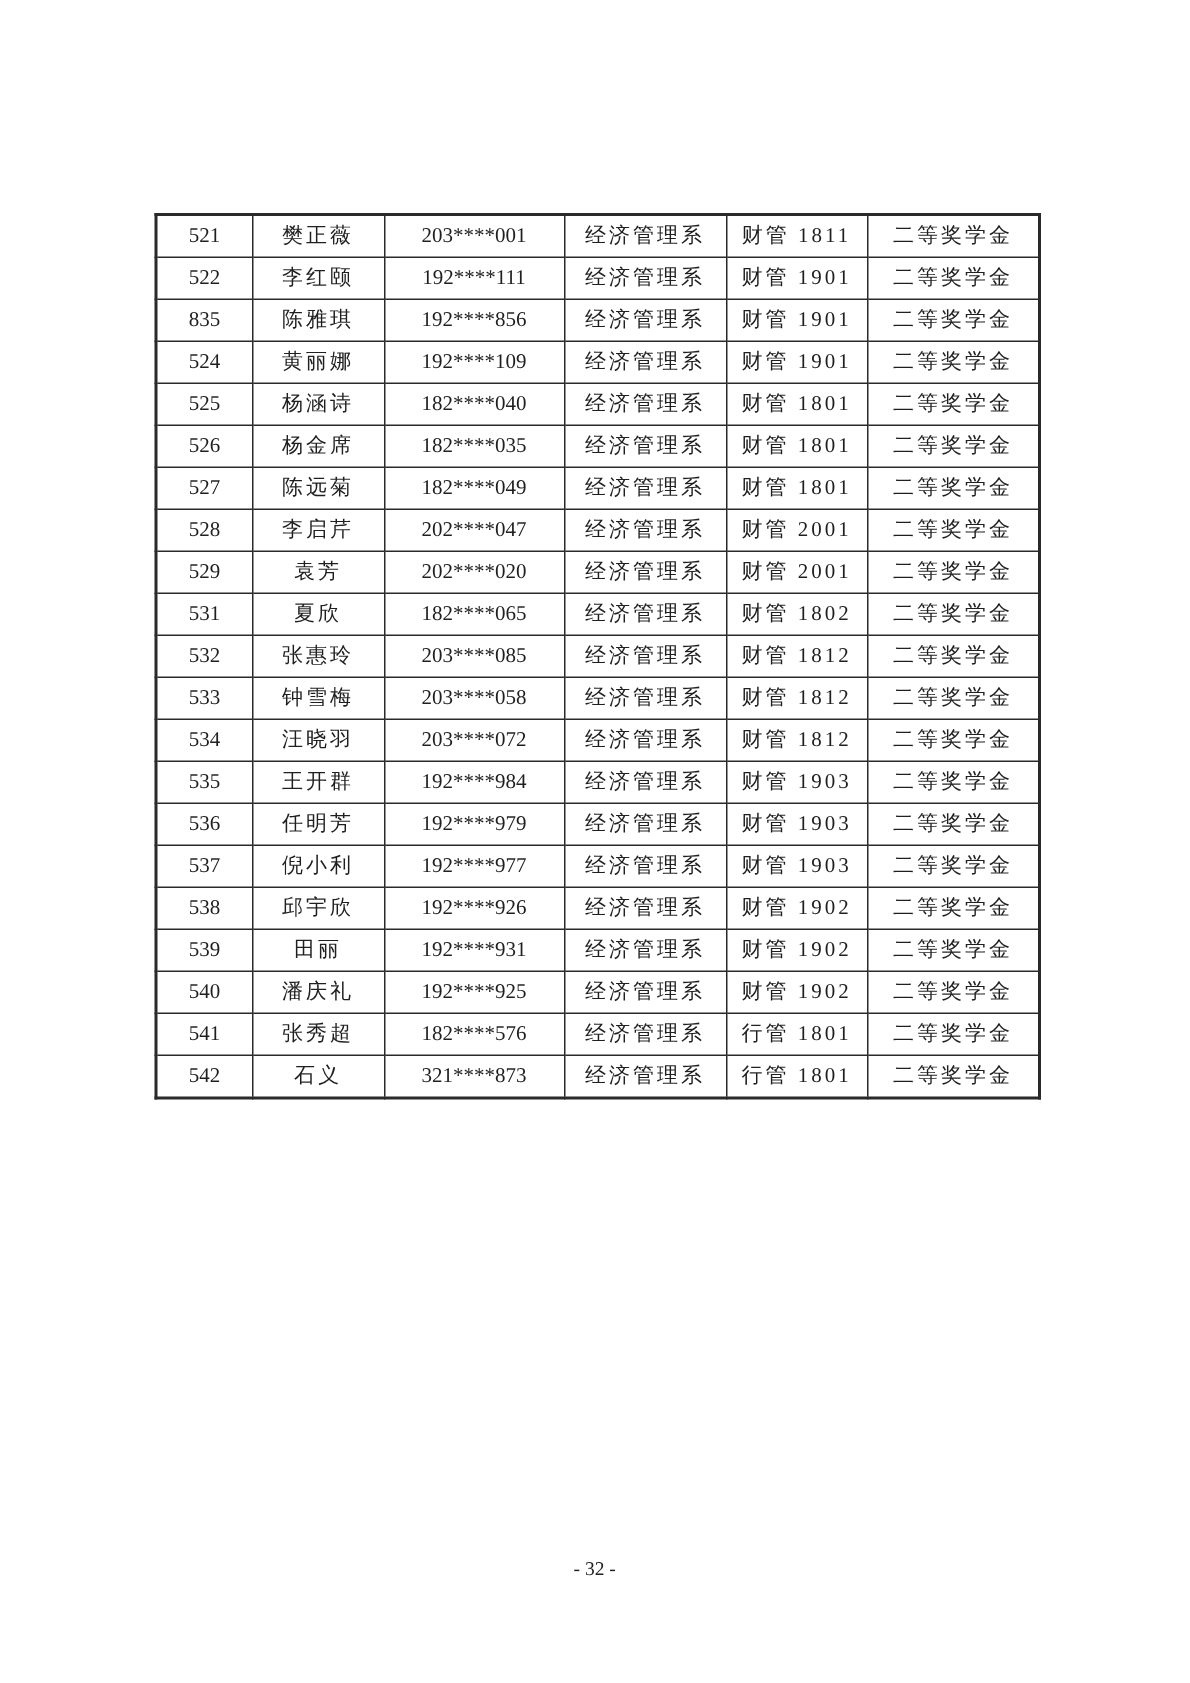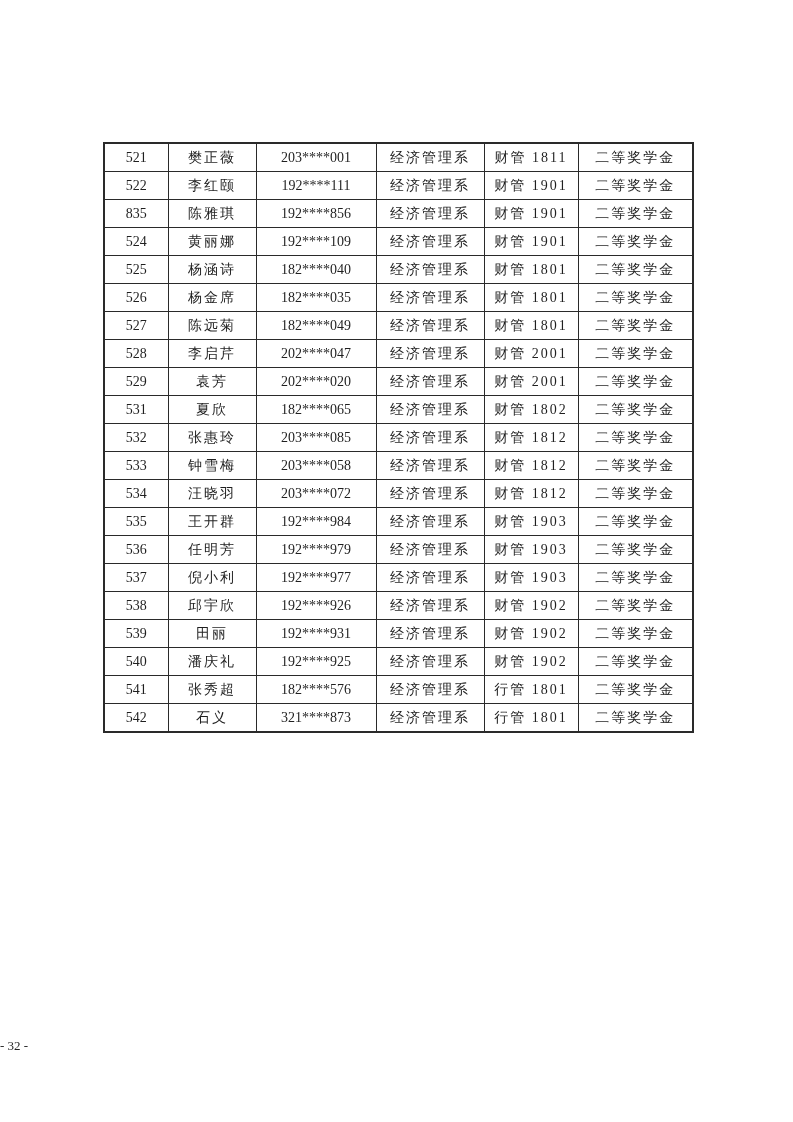--- a/index.html
+++ b/index.html
@@ -40,20 +40,21 @@
     letter-spacing: 2px;
   }
   table.grid td.num {
     letter-spacing: 0;
   }
   .page-number {
     position: absolute;
     top: 1038px;
     left: 0;
     width: 100%;
+    text-align: center;
     font-size: 13px;
     color: #1f1f1f;
   }
 </style>
 </head>
 <body>
 
 <div class="page">
 
   <table class="grid">

